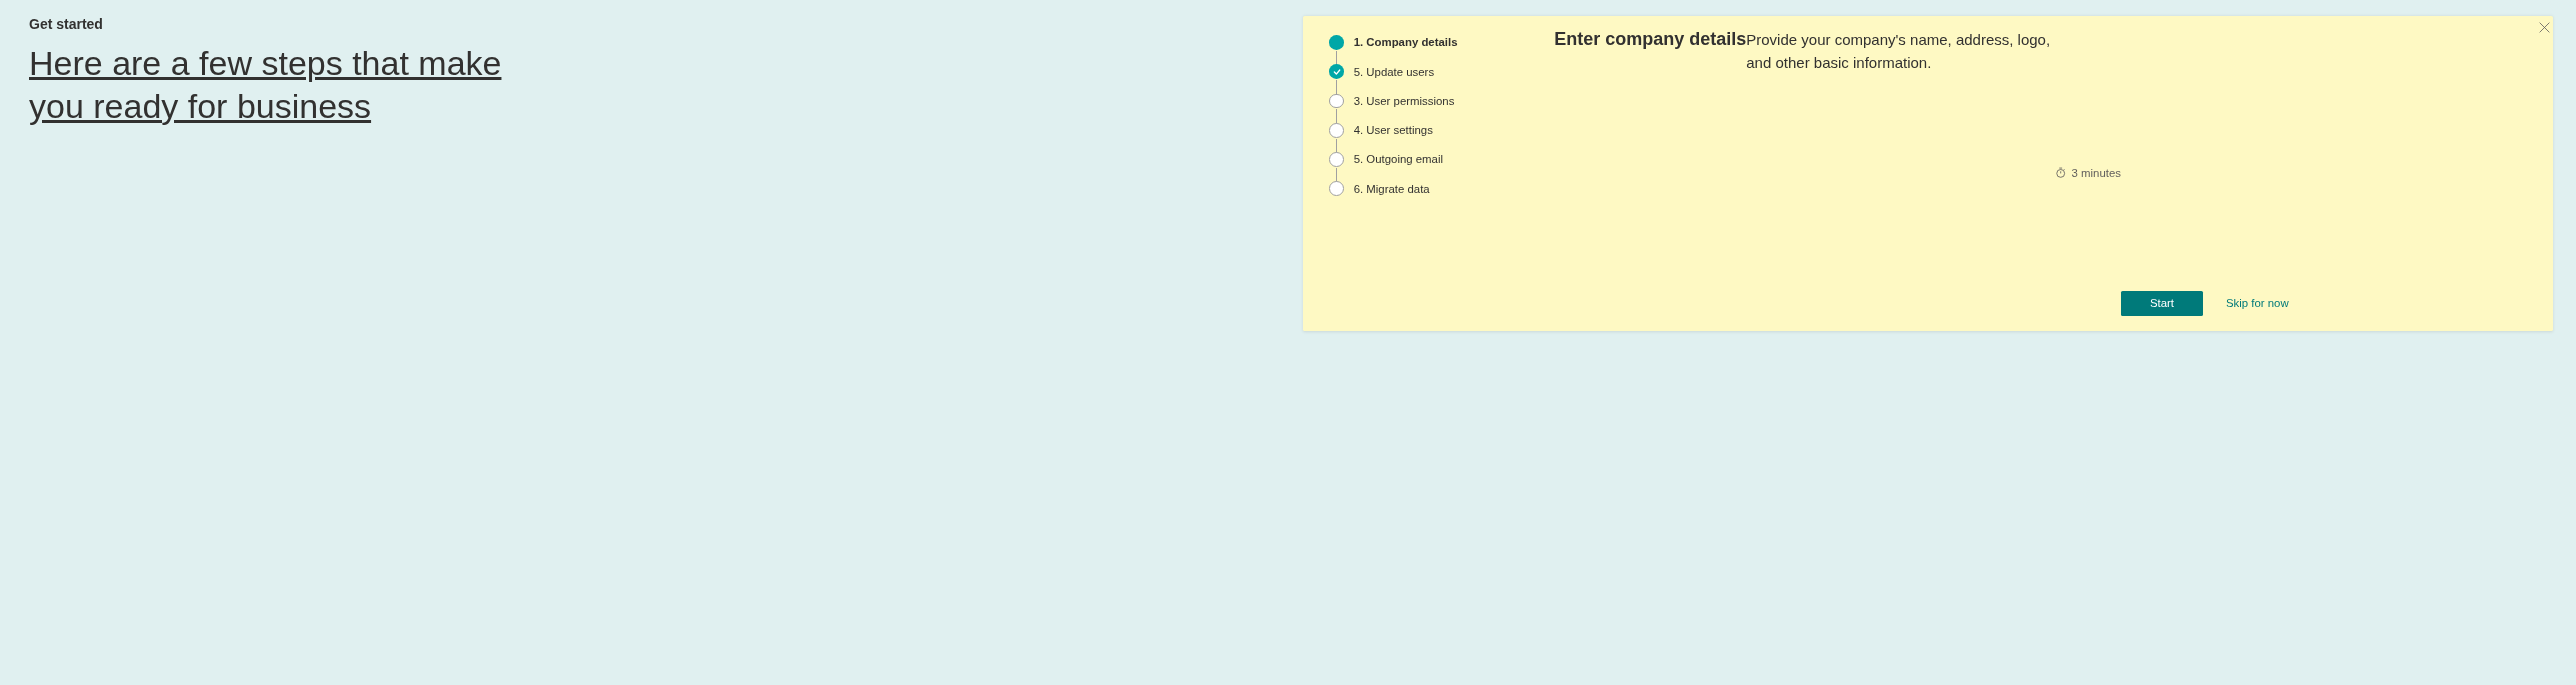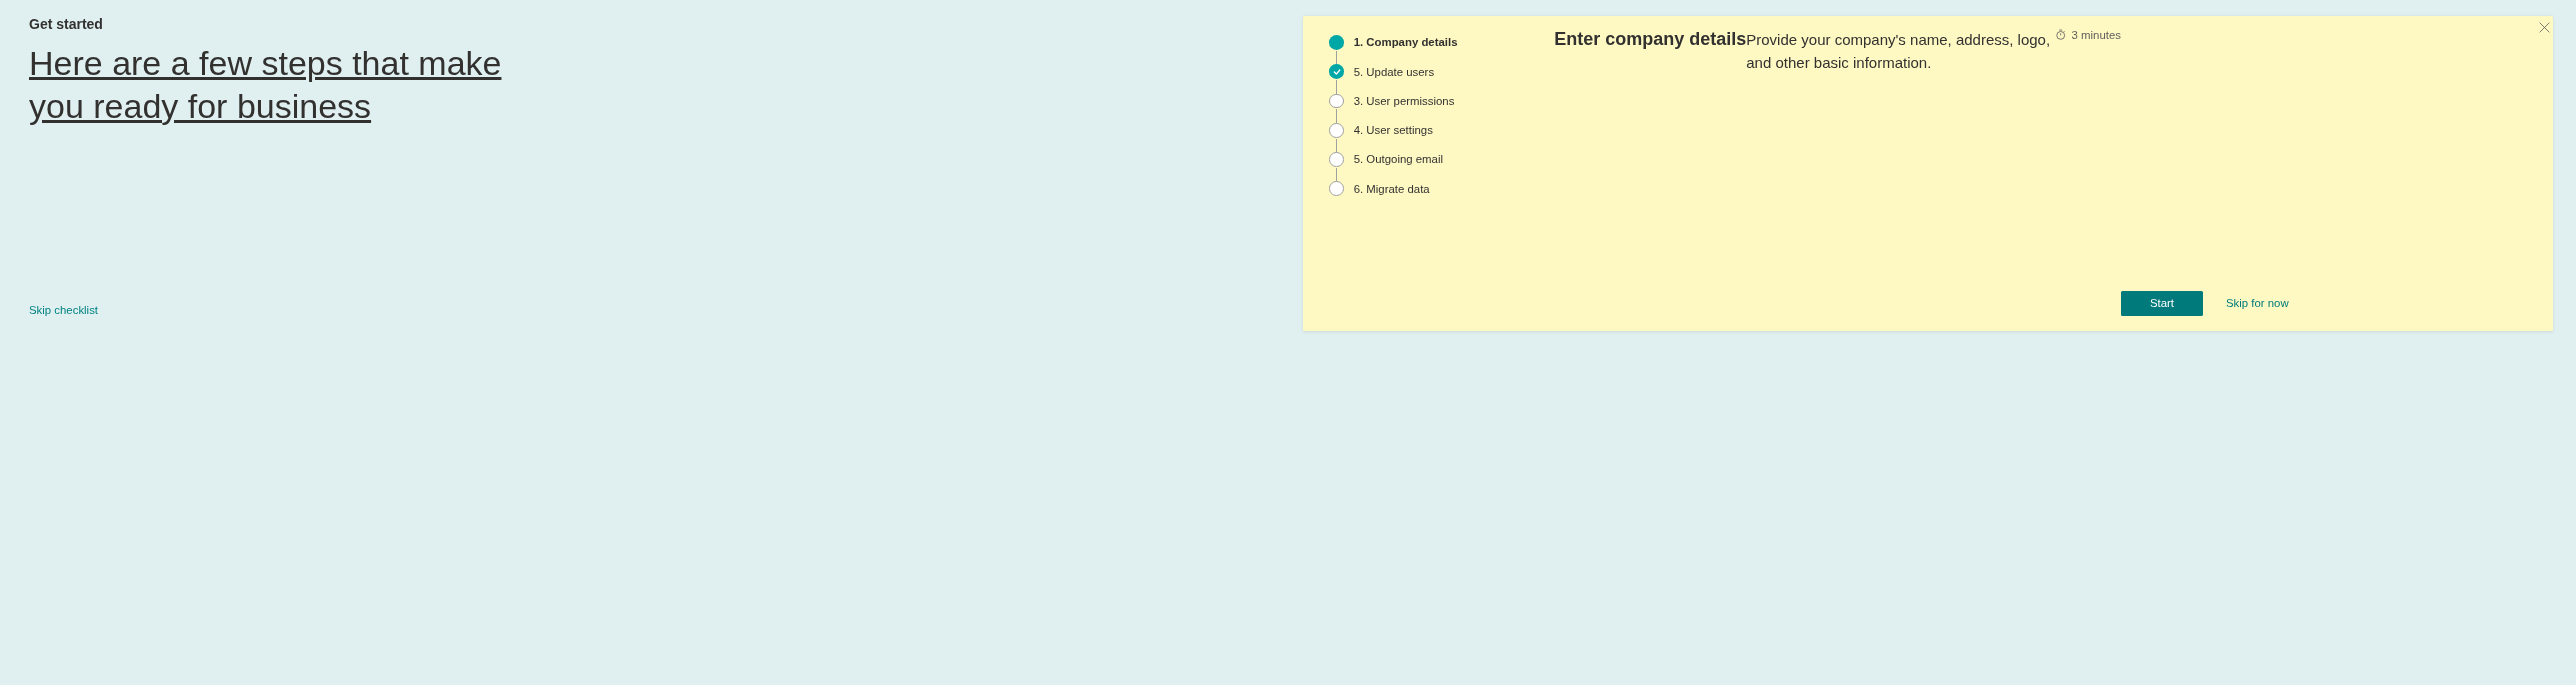--- a/index.html
+++ b/index.html
@@ -165,21 +165,21 @@
     }
     .detail-desc {
       font-size: 15px;
       color: #323130;
       line-height: 1.5;
       margin-bottom: 9.8px;
       max-width: 309px;
     }
     .duration {
       display: flex;
-      align-items: flex-start;
+      align-items: center;
       font-size: 11.4px;
       color: #605e5c;
       gap: 4.9px;
     }
     .actions {
       margin-top: auto;
       display: flex;
       align-items: center;
       gap: 23px;
     }
@@ -203,21 +203,20 @@
     }
   </style>
 </head>
 <body>
 
 <div class="container">
 
   <div class="left-panel">
     <div class="get-started-label">Get started</div>
     <h1 class="hero-heading">Here are a few steps that make you ready for business</h1>
-    <a class="skip-checklist">Skip checklist</a>
   </div>
 
   <div class="right-panel">
     <div class="close-btn">
       <svg width="13" height="13" viewBox="0 0 16 16" fill="none" stroke="currentColor" stroke-width="1">
         <line x1="2" y1="2" x2="14" y2="14"></line>
         <line x1="14" y1="2" x2="2" y2="14"></line>
       </svg>
     </div>
 

